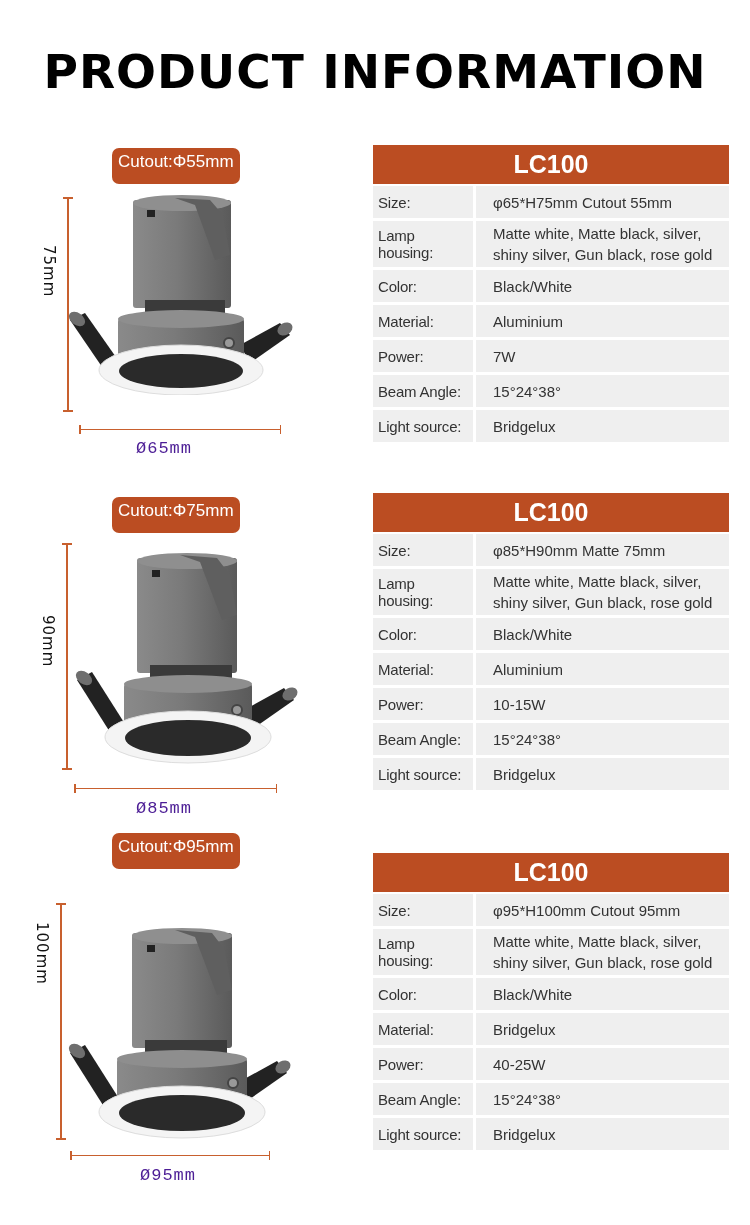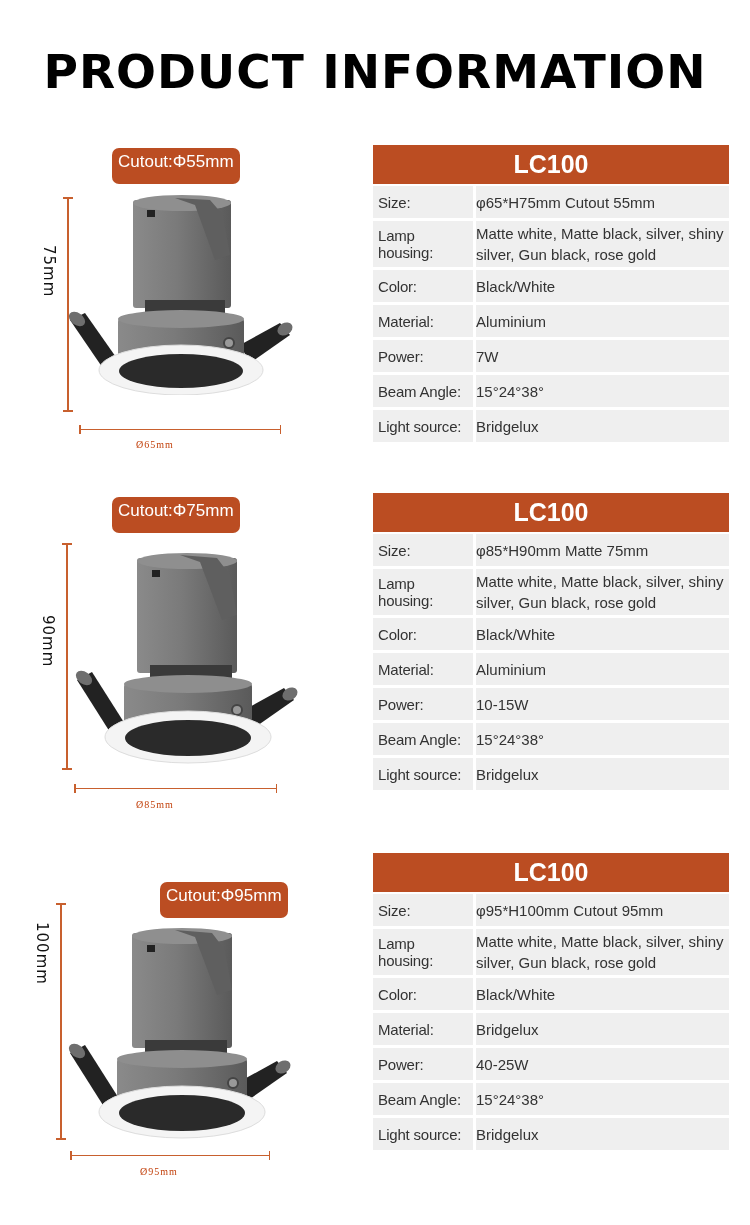--- a/index.html
+++ b/index.html
@@ -38,42 +38,42 @@
   .dim-h {
     position: absolute; height: 10px; border-top: 1.5px solid #c8602e;
   }
   .dim-h::before, .dim-h::after {
     content: ""; position: absolute; top: -5px; width: 1.5px; height: 9px; background: #c8602e;
   }
   .dim-h::before { left: 0; }
   .dim-h::after { right: 0; }
 
   .dim-h-label {
-    position: absolute; font-family: Liberation Serif, serif; font-size: 10px;
-    color: #c2410c; letter-spacing: 1px; white-space: nowrap;
+    position: absolute; font-family: Liberation Mono, monospace; font-size: 17px;
+    color: #4c1d95; letter-spacing: 1px; white-space: nowrap;
   }
 
   .lamp { position: absolute; }
 
   .spec-table {
     position: absolute; left: 373px; width: 356px;
   }
   .spec-header {
     height: 39px; background: #bb4d22; color: #fff; text-align: center;
     font-weight: bold; font-size: 25px; line-height: 39px; margin-bottom: 2px;
   }
   .spec-row { display: flex; margin-bottom: 3px; }
   .spec-label {
     width: 100px; background: #efefef; font-size: 15px; color: #333;
     padding-left: 5px; display: flex; align-items: center; margin-right: 3px;
     letter-spacing: -0.2px;
   }
   .spec-value {
     flex: 1; background: #efefef; font-size: 15px; color: #333;
-    display: flex; align-items: center; line-height: 21px;
+    padding-left: 17px; display: flex; align-items: center; line-height: 21px;
   }
   .row-h1 { height: 32px; }
   .row-h2 { height: 46px; }
 </style>
 </head>
 <body>
 
 <div class="page-title">PRODUCT INFORMATION</div>
 
 <div class="section" style="top:0;">
@@ -207,21 +207,21 @@
       <div class="spec-value">15°24°38°</div>
     </div>
     <div class="spec-row row-h1">
       <div class="spec-label">Light source:</div>
       <div class="spec-value">Bridgelux</div>
     </div>
   </div>
 </div>
 
 <div class="section" style="top:0;">
-  <div class="cutout-badge" style="left:112px; top:882px;margin-left:48px;">Cutout:Φ95mm</div>
+  <div class="cutout-badge" style="left:112px; top:833px;">Cutout:Φ95mm</div>
 
   <div class="dim-v" style="left:60px; top:903px; height:237px;"></div>
   <div class="dim-v-label" style="left:51px; top:922px;">100mm</div>
 
   <svg class="lamp" style="left:65px; top:925px;" width="232" height="215" viewBox="0 0 232 215">
     <defs>
       <linearGradient id="body3" x1="0" x2="1" y1="0" y2="0">
         <stop offset="0" stop-color="#8a8a8a"></stop>
           <stop offset="0.45" stop-color="#7a7a7a"></stop>
           <stop offset="1" stop-color="#5a5a5a"></stop>

